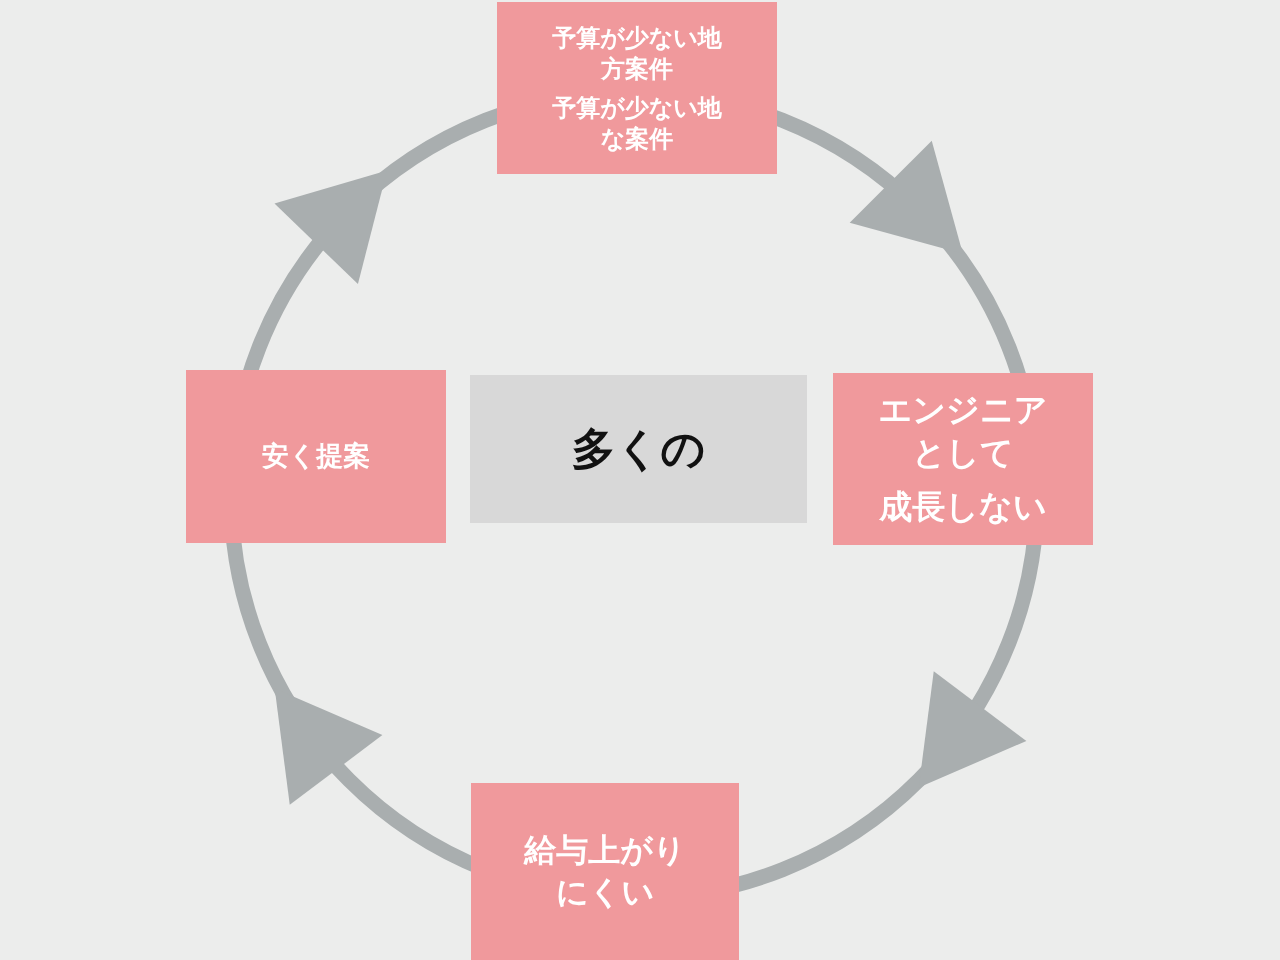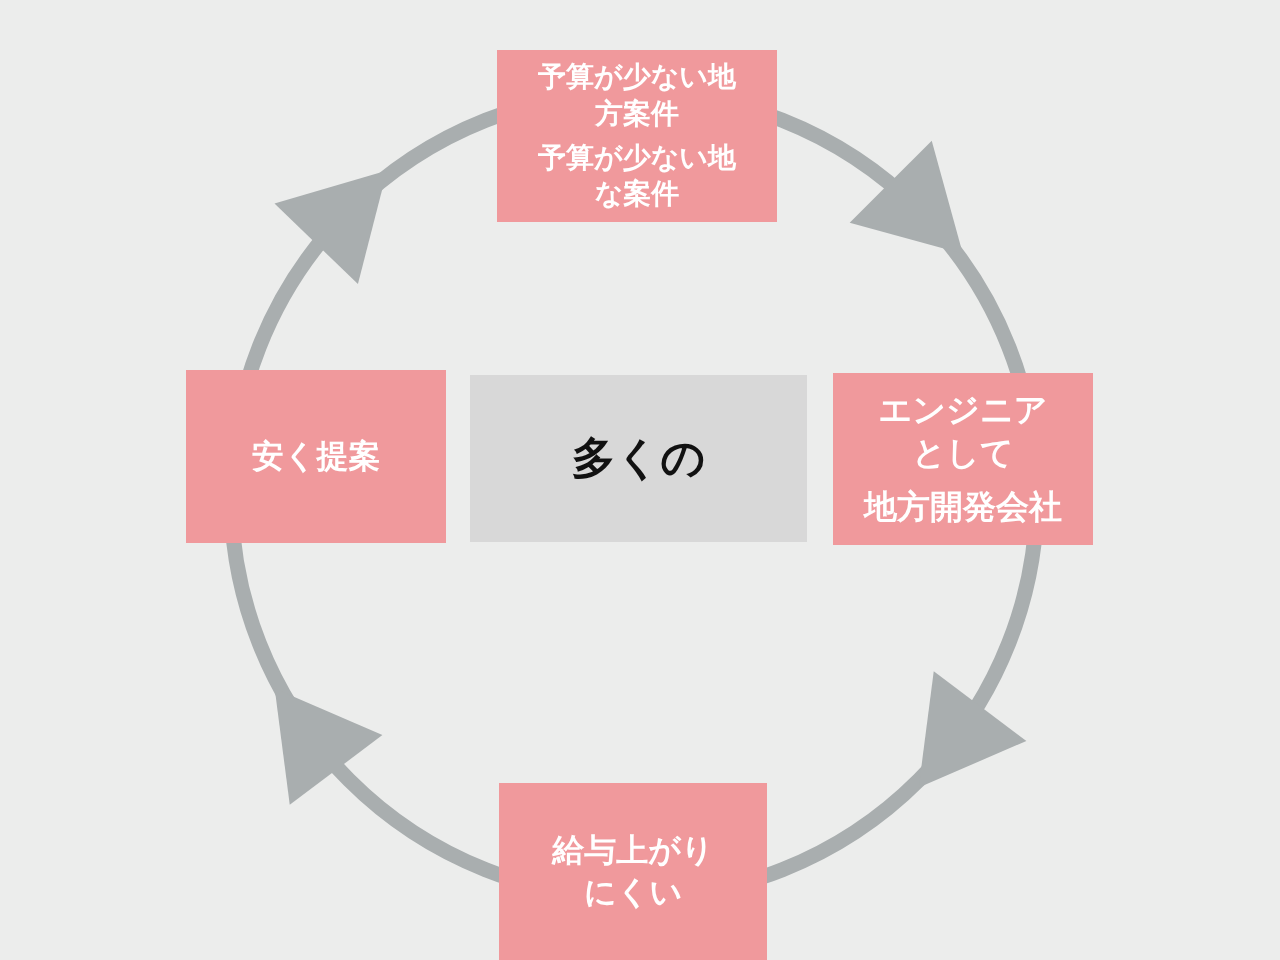--- a/index.html
+++ b/index.html
@@ -10,27 +10,27 @@
   }
   .ring{position:absolute;left:0;top:0;width:1280px;height:960px;}
   .ring circle{fill:none;stroke:var(--circle,#A9AEAF);stroke-width:15px;}
   .ring path{fill:var(--circle,#A9AEAF);}
   .node{
     position:absolute;display:flex;flex-direction:column;align-items:center;justify-content:center;
     background:var(--node-bg,#F0999C);color:var(--node-text,#FFFFFF);
     font-weight:bold;text-align:center;
   }
   .node .para{margin:6px 4px;line-height:1.3;}
-  .node-top{left:497px;top:2px;width:280px;height:172px;font-size:28px;margin-top:48px;}
+  .node-top{left:497px;top:2px;width:280px;height:172px;font-size:24px;}
   .node-top .para{margin:4px 0;}
   .node-right{left:833px;top:373px;width:260px;height:172px;font-size:33px;}
-  .node-bottom{left:499px;top:783px;width:268px;height:177px;font-size:32px;}
-  .node-left{left:186px;top:370px;width:260px;height:173px;font-size:32px;}
+  .node-bottom{left:471px;top:783px;width:268px;height:177px;font-size:32px;}
+  .node-left{left:186px;top:370px;width:260px;height:173px;font-size:27px;}
   .center-box{
-    position:absolute;left:470px;top:375px;width:337px;height:167px;
+    position:absolute;left:470px;top:375px;width:337px;height:148px;
     background:var(--center-bg,#D8D8D8);color:var(--center-text,#111111);
     display:flex;align-items:center;justify-content:center;
     font-weight:bold;font-size:44px;line-height:1.28;text-align:center;
   }
 </style>
 </head>
 <body>
 
 <div class="stage">
 
@@ -60,21 +60,21 @@
       <span>な案件</span>
     </div>
   </div>
 
   <div class="node node-right">
     <div class="para">
       <span>エンジニア</span><br>
       <span>として</span>
     </div>
     <div class="para">
-      <span>地方開発会社</span>
+      <span>成長しない</span>
     </div>
   </div>
 
   <div class="node node-bottom">
     <div class="para">
       <span>給与上がり</span><br>
       <span>にくい</span>
     </div>
   </div>
 

